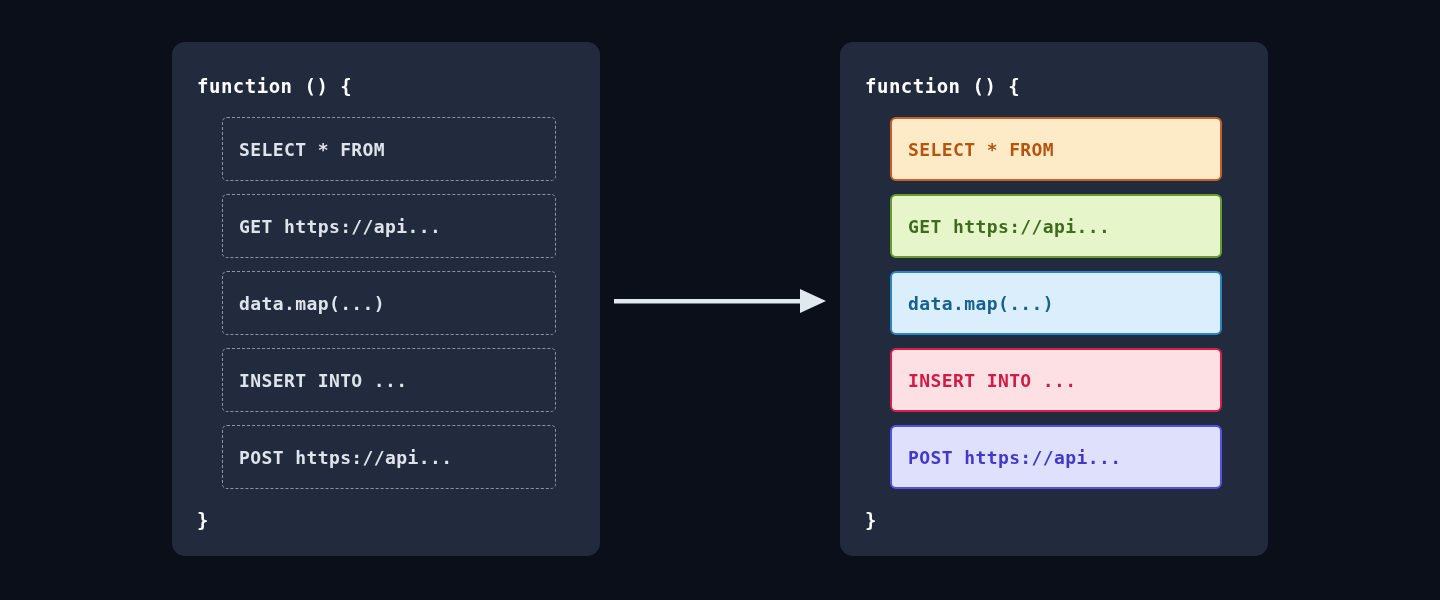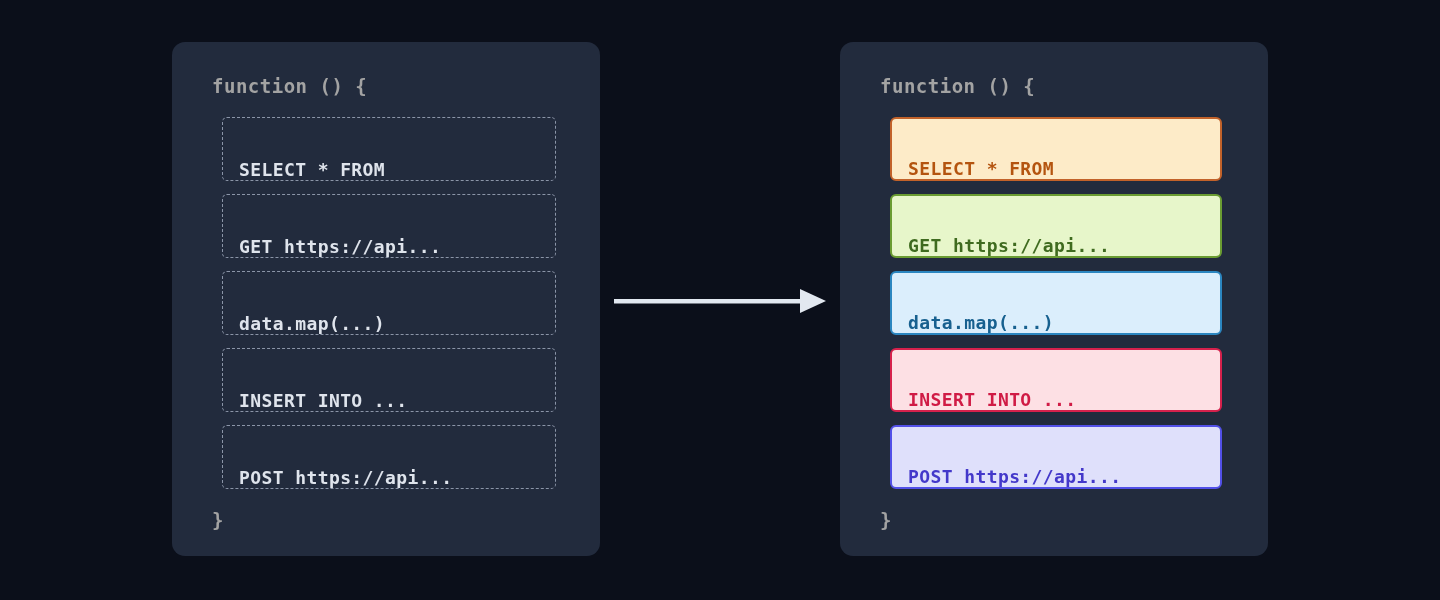--- a/index.html
+++ b/index.html
@@ -26,46 +26,46 @@
     height: 514px;
     background: #222b3d;
     border-radius: 13px;
     box-sizing: border-box;
   }
   .panel-left  { left: 172px; width: 428px; }
   .panel-right { left: 840px; width: 428px; }
 
   .code-line {
     position: absolute;
-    left: 40px;
+    left: 25px;
     font-family: "DejaVu Sans Mono", monospace;
     font-size: 19px;
     font-weight: bold;
-    color: #a3a3a3;
+    color: #ffffff;
     letter-spacing: 0.5px;
     white-space: pre;
   }
   .code-open  { top: 33px; }
   .code-close { top: 467px; }
 
   
   .rows {
     position: absolute;
     top: 75px;
     left: 50px;
   }
   .rows-left  { width: 334px; }
   .rows-right { width: 332px; }
 
   .row {
     box-sizing: border-box;
     height: 64px;
     margin-bottom: 13px;
     display: flex;
-    align-items: flex-end;
+    align-items: center;
     padding-left: 16px;
     font-family: "DejaVu Sans Mono", monospace;
     font-size: 18px;
     font-weight: bold;
     letter-spacing: 0.4px;
     white-space: nowrap;
   }
   .row:last-child { margin-bottom: 16px; }
 
   

